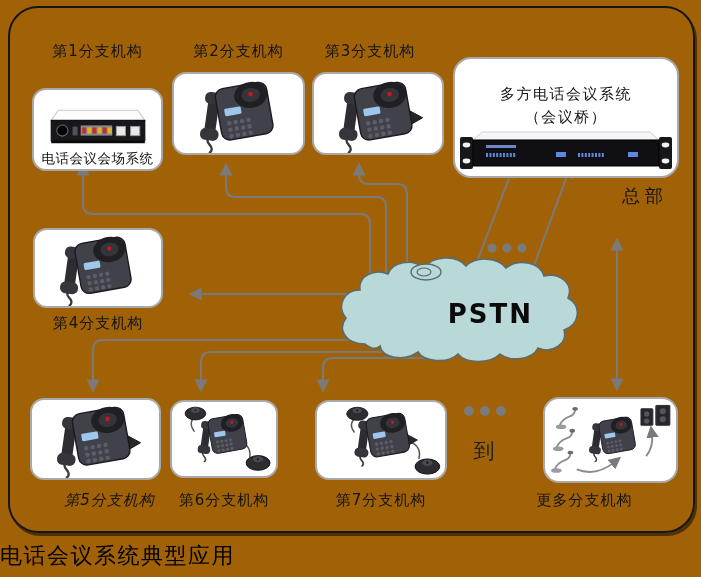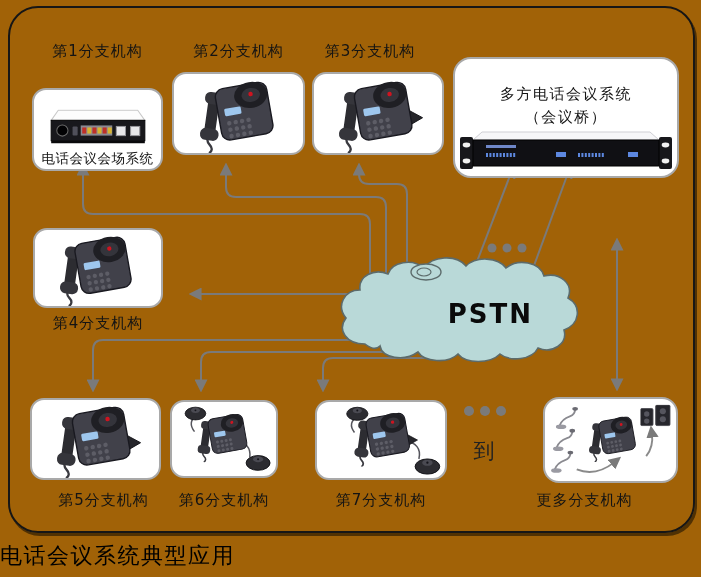--- a/index.html
+++ b/index.html
@@ -216,20 +216,21 @@
       </svg>
   </div>
 
   <div class="node col" style="left:453px;top:57px;width:226px;height:121px;border-radius:18px;padding-top:24px;">
     <div class="btitle">多方电话会议系统</div>
     <div class="btitle">（会议桥）</div>
     <svg width="212" height="44" viewBox="0 0 212 44" style="margin-top:3px;">
         <use href="#sym-rack"></use>
       </svg>
   </div>
+  <div class="hq">总部</div>
 
   <div class="node" style="left:33px;top:228px;width:130px;height:80px;">
     <svg width="98" height="76" viewBox="0 0 100 84">
         <use href="#sym-deskphone"></use>
       </svg>
   </div>
   <div class="lbl" style="left:33px;top:314px;width:130px;">第4分支机构</div>
 
   <div class="pstn">PSTN</div>
 
@@ -274,19 +275,19 @@
           <use href="#sym-deskphone" width="100" height="84"></use>
         </g>
       <use href="#sym-speakers" x="97" y="4" width="32" height="23"></use>
       <g fill="none" stroke="#8a8a8a" stroke-width="2">
         <path d="M30 72 q20 8 40 -8" marker-end="url(#ah)"></path>
         <path d="M103 58 q8 -10 6 -24" marker-end="url(#ah)"></path>
       </g>
     </svg>
   </div>
 
-  <div class="lbl" style="left:38px;top:491px;width:131px;">第5分支机构</div>
+  <div class="lbl" style="left:44px;top:491px;width:131px;font-style:italic;">第5分支机构</div>
   <div class="lbl" style="left:170px;top:491px;width:108px;">第6分支机构</div>
   <div class="lbl" style="left:315px;top:491px;width:132px;">第7分支机构</div>
   <div class="lbl" style="left:517px;top:491px;width:135px;">更多分支机构</div>
 
   <div class="title">电话会议系统典型应用</div>
 </div>
 
 </body></html>

